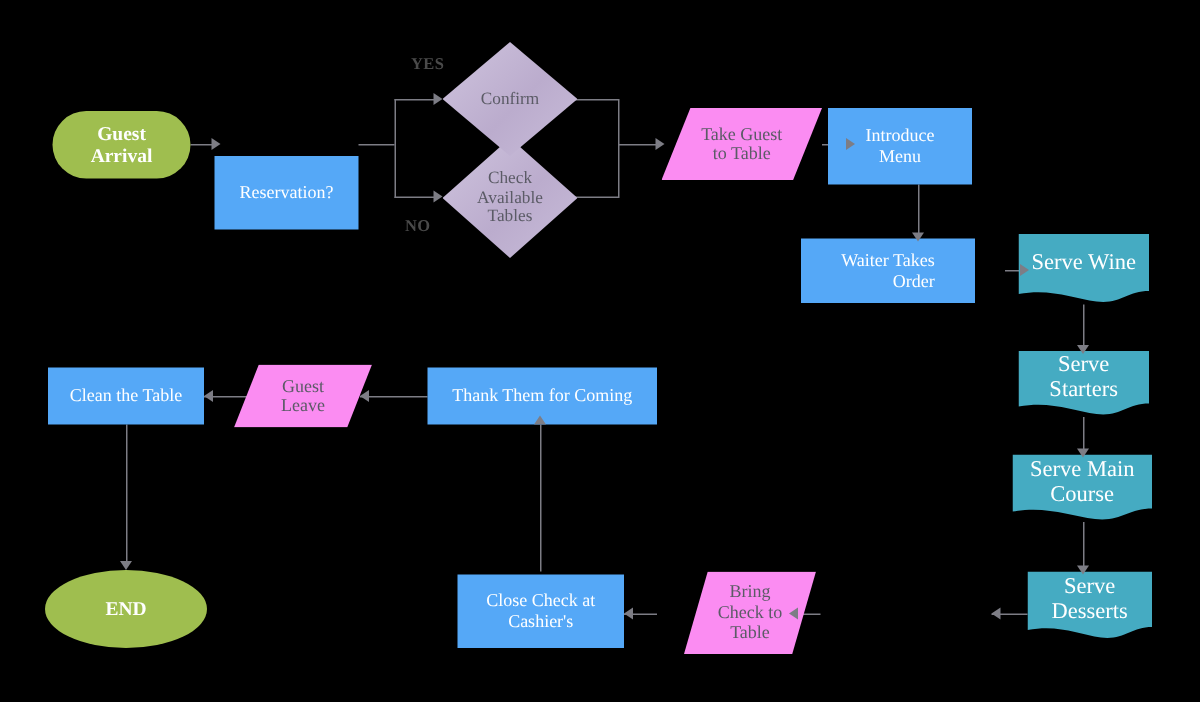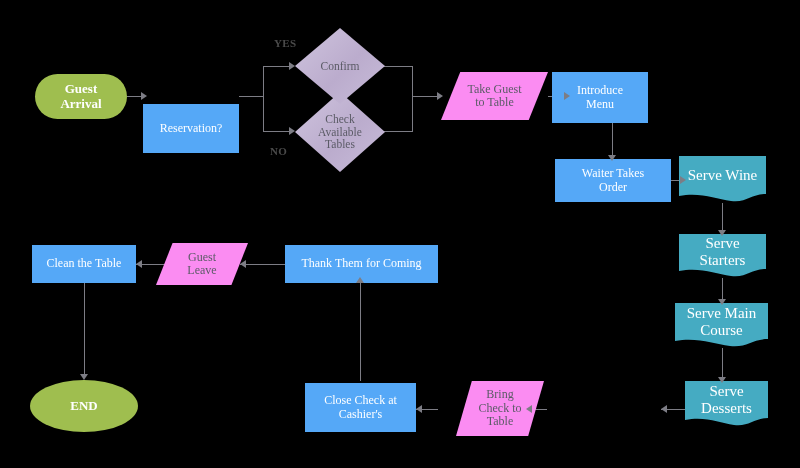--- a/index.html
+++ b/index.html
@@ -218,21 +218,21 @@
     <div class="para"></div>
     <span class="lbl">Take Guest
 to Table</span>
   </div>
 
   <div class="node proc" style="left:552px; top:72px; width:96px; height:51px;">
     <span class="lbl">Introduce
 Menu</span>
   </div>
 
-  <div class="node proc" style="left:555px; top:159px; width:116px; height:43px;">
+  <div class="node proc" style="left:534px; top:159px; width:116px; height:43px;text-align:right;">
     <span class="lbl">Waiter Takes
 Order</span>
   </div>
 
   <div class="node doc" style="left:679px; top:156px; width:87px; height:47px;">
     <svg class="docshape" viewBox="0 0 87 47" preserveAspectRatio="none">
       <path d="M0,0 H87 V38 C72,38 68,47 52,45 C36,43 22,36 0,40 Z" fill="#45abc2"></path>
     </svg>
     <span class="lbl">Serve Wine</span>
   </div>

